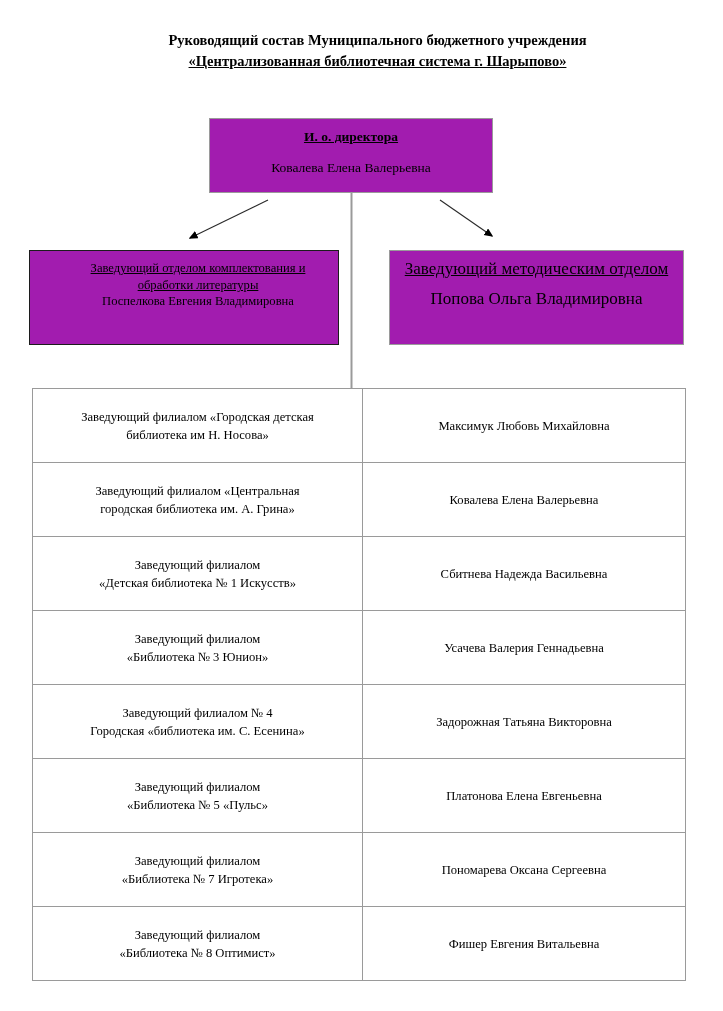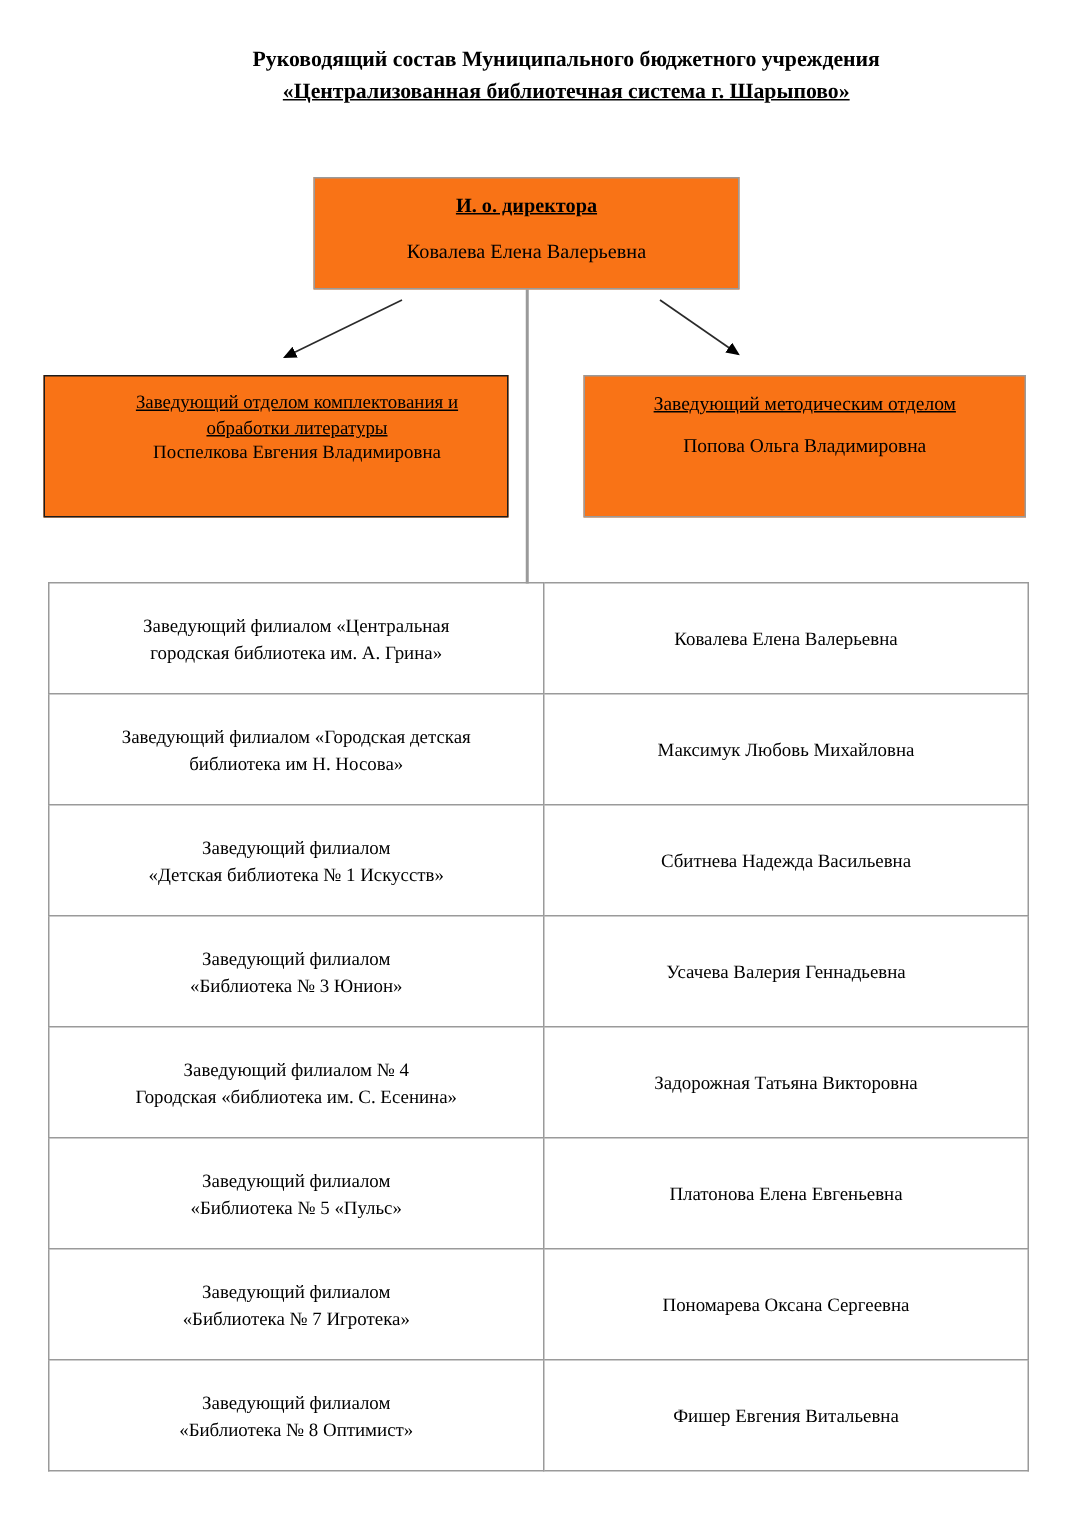--- a/index.html
+++ b/index.html
@@ -30,21 +30,21 @@
     font-size: 14.5px;
     line-height: 21px;
   }
   .doc-title .line1 { display: block; }
   .doc-title .line2 { display: block; text-decoration: underline; }
 
   
   .node {
     position: absolute;
     box-sizing: border-box;
-    background: #f97316;
+    background: #a21caf;
     text-align: center;
   }
   .node .role {
     display: block;
     text-decoration: underline;
   }
   .node .person {
     display: block;
   }
 
@@ -84,21 +84,21 @@
   #acq-node .person {
   }
 
   
   #method-node {
     left: 389px;
     top: 250px;
     width: 295px;
     height: 95px;
     border: 1px solid #9a9a9a;
-    font-size: 13px;
+    font-size: 17px;
   }
   #method-node .role {
     margin-top: 9px;
     line-height: 17px;
   }
   #method-node .person {
     margin-top: 12px;
   }
 
   
@@ -176,34 +176,34 @@
       <span class="ln">Заведующий методическим отделом</span>
     </span>
     <span class="person">Попова Ольга Владимировна</span>
   </div>
 
   <table id="branch-table">
     <tbody>
 
     <tr>
           <td class="col-role">
+            <span class="ln">Заведующий филиалом «Городская детская</span>
+            <span class="ln">библиотека им Н. Носова»</span>
+          </td>
+          <td class="col-person">Максимук Любовь Михайловна</td>
+        </tr>
+        <tr>
+          <td class="col-role">
             <span class="ln">Заведующий филиалом «Центральная</span>
             <span class="ln">городская библиотека им. А. Грина»</span>
           </td>
           <td class="col-person">Ковалева Елена Валерьевна</td>
         </tr>
         <tr>
           <td class="col-role">
-            <span class="ln">Заведующий филиалом «Городская детская</span>
-            <span class="ln">библиотека им Н. Носова»</span>
-          </td>
-          <td class="col-person">Максимук Любовь Михайловна</td>
-        </tr>
-        <tr>
-          <td class="col-role">
             <span class="ln">Заведующий филиалом</span>
             <span class="ln">«Детская библиотека № 1 Искусств»</span>
           </td>
           <td class="col-person">Сбитнева Надежда Васильевна</td>
         </tr>
         <tr>
           <td class="col-role">
             <span class="ln">Заведующий филиалом</span>
             <span class="ln">«Библиотека № 3 Юнион»</span>
           </td>

